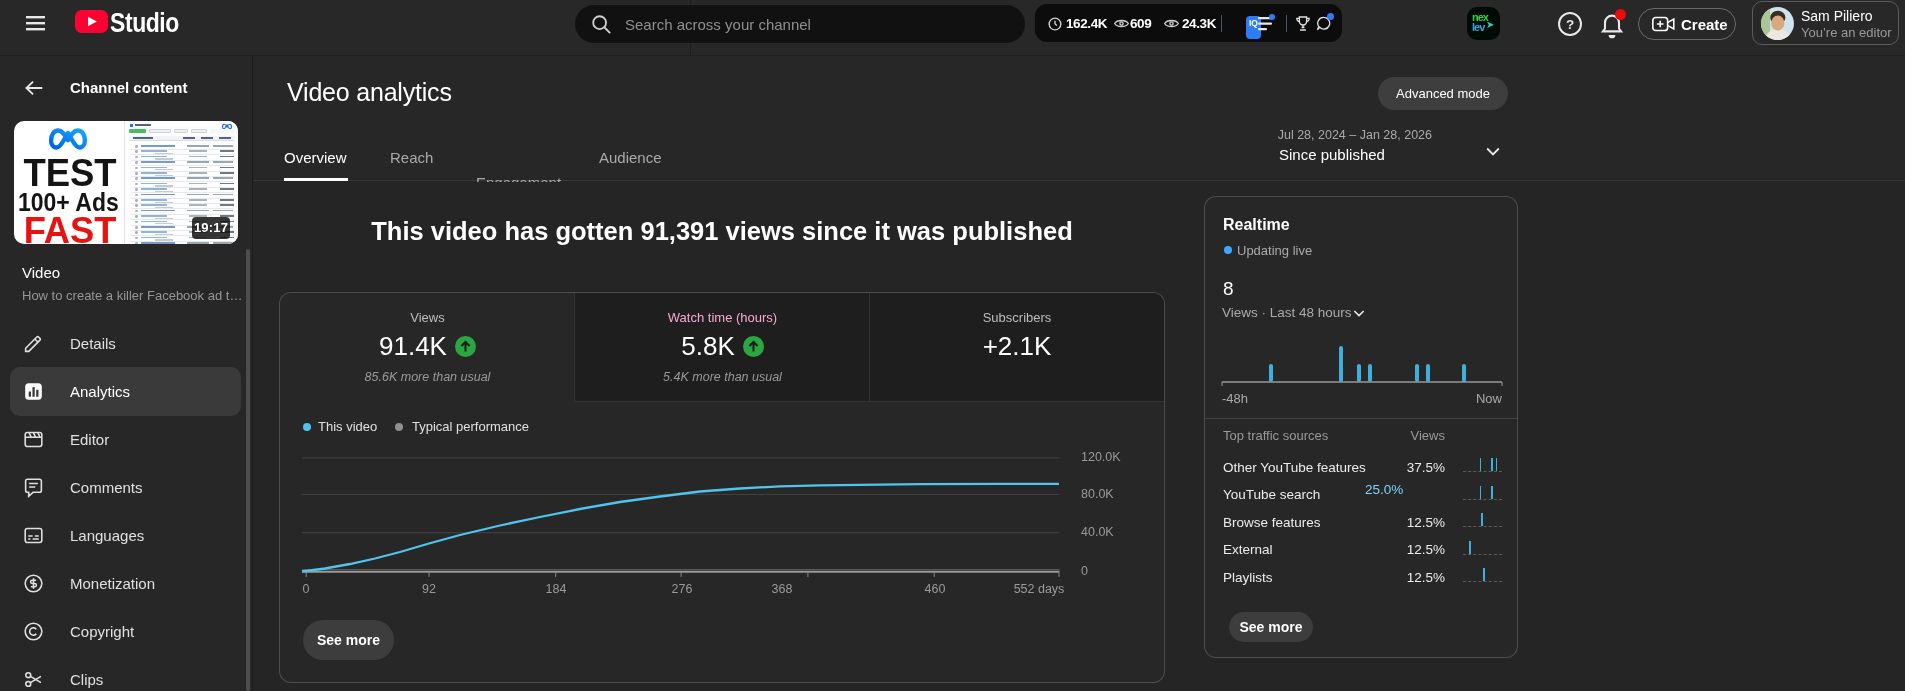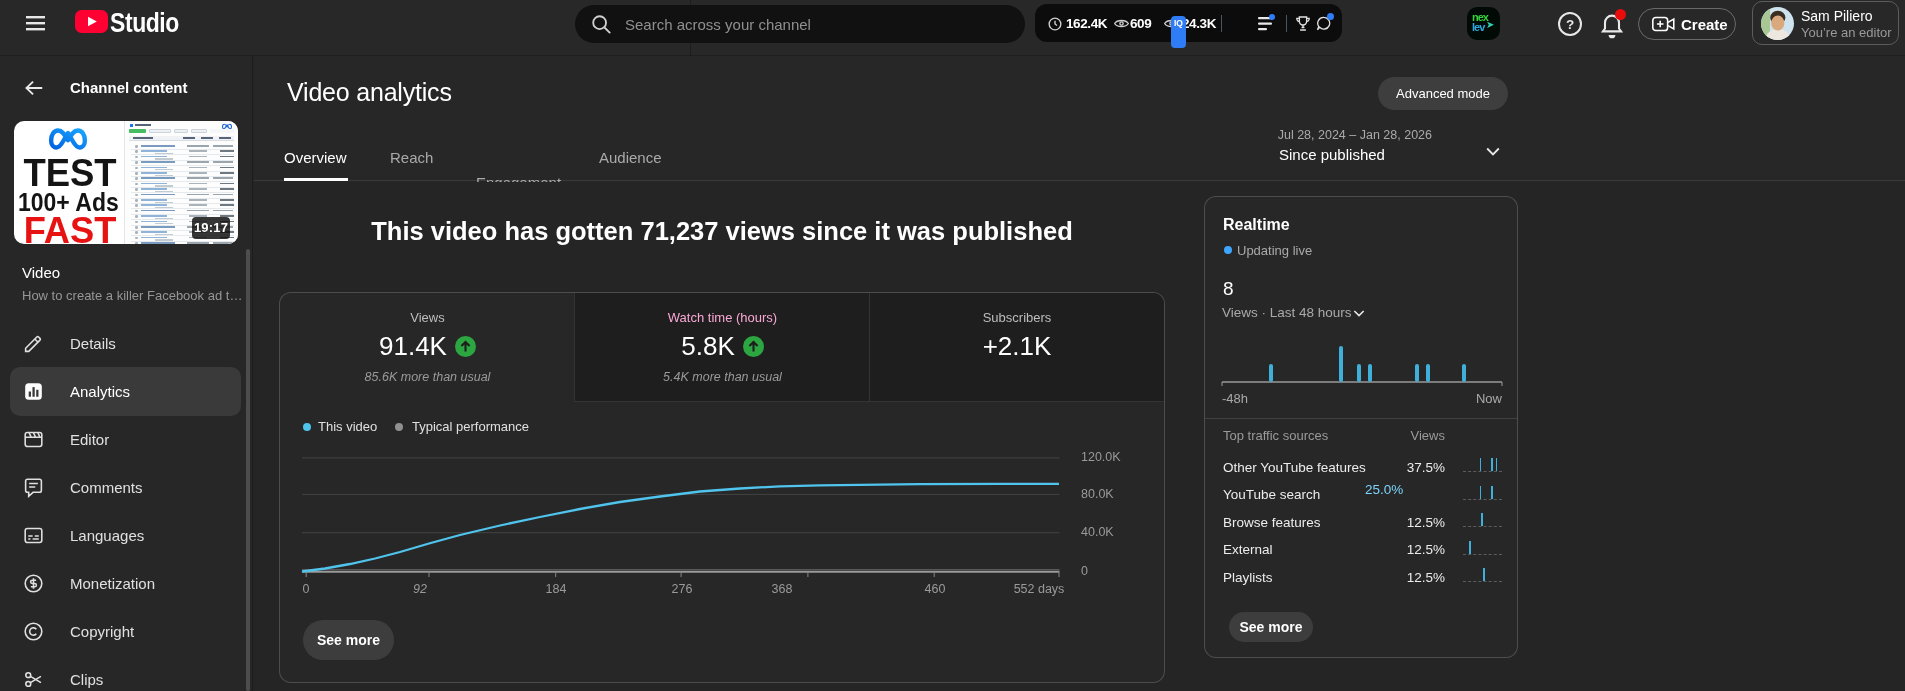--- a/index.html
+++ b/index.html
@@ -53,21 +53,21 @@
     <path d="M1 10 C5 3.5 19 3.5 23 10 C19 16.5 5 16.5 1 10 Z"></path>
         <circle cx="12" cy="10" r="2.6"></circle>
   </svg>
   <div class="abs w" style="left:1130px;top:16px;font-size:13.5px;letter-spacing:-0.4px;font-weight:bold;">609</div>
   <svg class="abs" style="left:1164px;top:17px" width="15" height="13" viewBox="0 0 24 20" fill="none" stroke="#cfcfcf" stroke-width="2.2">
     <path d="M1 10 C5 3.5 19 3.5 23 10 C19 16.5 5 16.5 1 10 Z"></path>
         <circle cx="12" cy="10" r="2.6"></circle>
   </svg>
   <div class="abs w" style="left:1182px;top:16px;font-size:13.5px;letter-spacing:-0.4px;font-weight:bold;">24.3K</div>
   <div class="abs" style="left:1221px;top:15px;width:1px;height:17px;background:#4a5560;"></div>
-  <div class="abs" style="left:1171px;top:16px;width:15px;height:32px;border-radius:4px;background:#2f7df6;color:#fff;font-size:8.5px;font-weight:bold;text-align:center;line-height:15px;">IQ</div>
+  <div class="abs" style="left:1246px;top:16px;width:15px;height:23px;border-radius:4px;background:#2f7df6;color:#fff;font-size:8.5px;font-weight:bold;text-align:center;line-height:15px;">IQ</div>
   <svg class="abs" style="left:1258px;top:17px" width="15" height="14">
     <rect x="0" y="0" width="14" height="2.2" rx="1" fill="#e8e8e8"></rect>
     <rect x="0" y="5.5" width="14" height="2.2" rx="1" fill="#e8e8e8"></rect>
     <rect x="0" y="11" width="9" height="2.2" rx="1" fill="#e8e8e8"></rect>
   </svg>
   <div class="abs" style="left:1269px;top:14px;width:6px;height:6px;border-radius:50%;background:#2f7df6;"></div>
   <div class="abs" style="left:1286px;top:15px;width:1px;height:17px;background:#4a5560;"></div>
   <svg class="abs" style="left:1295px;top:15px" width="16" height="17" viewBox="0 0 22 23" fill="none" stroke="#e0e0e0" stroke-width="1.9">
     <path d="M6 2.5 h10 v6 a5 5 0 0 1 -10 0 Z"></path>
     <path d="M6 4.5 H2.5 a4 4 0 0 0 4.2 4.3 M16 4.5 h3.5 a4 4 0 0 1 -4.2 4.3"></path>
@@ -335,21 +335,21 @@
   </svg>
 
   <div class="abs w" style="left:30px;top:93px;font-size:15px;font-weight:500;">Overview</div>
   <div class="abs" style="left:136px;top:93px;font-size:15px;color:#aaa;">Reach</div>
   <div class="abs" style="left:222px;top:93px;font-size:15px;color:#aaa;margin-top:25px;">Engagement</div>
   <div class="abs" style="left:345px;top:93px;font-size:15px;color:#aaa;">Audience</div>
   <div class="abs" style="left:30px;top:122px;width:64px;height:3px;background:#fff;"></div>
 </div>
 
 <div id="content">
-  <div class="abs w" style="left:25px;top:35px;width:886px;text-align:center;font-size:25.5px;font-weight:bold;">This video has gotten 71,237 views since it was published</div>
+  <div class="abs w" style="left:25px;top:35px;width:886px;text-align:center;font-size:25.5px;font-weight:bold;">This video has gotten 91,391 views since it was published</div>
 
   <div class="card" style="left:25px;top:110px;width:886px;height:391px;overflow:hidden;">
     <div class="abs" style="left:294px;top:0;width:296px;height:109px;background:#1e1e1e;border-left:1px solid rgba(255,255,255,0.10);border-right:1px solid rgba(255,255,255,0.10);border-bottom:1px solid rgba(255,255,255,0.10);"></div>
     <div class="abs" style="left:590px;top:0;width:294px;height:109px;background:#1e1e1e;border-bottom:1px solid rgba(255,255,255,0.10);"></div>
 
     <div class="abs" style="left:0;top:17px;width:295px;text-align:center;font-size:13px;font-weight:500;color:#bdbdbd;">Views</div>
     <div class="abs" style="left:0;top:38px;width:295px;display:flex;justify-content:center;align-items:center;gap:8px;">
       <span style="font-size:26px;color:#fff;">91.4K</span>
       <svg width="21" height="21" viewBox="0 0 21 21">
             <circle cx="10.5" cy="10.5" r="10.5" fill="#2ba640"></circle>
@@ -394,21 +394,21 @@
           <line x1="640.2" y1="132.8" x2="640.2" y2="137"></line>
       <line x1="765" y1="132.8" x2="765" y2="137"></line>
     </g>
     <path d="M8 131.5 L31 128.5 56 124 81 118.5 106 112 135 103.5 166 95 206 85.5 246 77 286 69 326 62 366 56.5 406 51.5 446 48.5 486 46.3 526 45.3 566 44.8 626 44.2 706 43.9 765 43.8" fill="none" stroke="#50c4ec" stroke-width="2.3"></path>
   </svg>
   <div class="abs" style="left:827px;top:268px;font-size:12.5px;color:#9a9a9a;">120.0K</div>
   <div class="abs" style="left:827px;top:305px;font-size:12.5px;color:#9a9a9a;">80.0K</div>
   <div class="abs" style="left:827px;top:343px;font-size:12.5px;color:#9a9a9a;">40.0K</div>
   <div class="abs" style="left:827px;top:382px;font-size:12.5px;color:#9a9a9a;">0</div>
   <div class="abs" style="left:32px;top:400px;width:40px;text-align:center;font-size:12.5px;color:#9a9a9a;">0</div>
-  <div class="abs" style="left:146px;top:400px;width:40px;text-align:center;font-size:12.5px;color:#9a9a9a;font-style:italic;">92</div>
+  <div class="abs" style="left:155px;top:400px;width:40px;text-align:center;font-size:12.5px;color:#9a9a9a;">92</div>
   <div class="abs" style="left:281px;top:400px;width:42px;text-align:center;font-size:12.5px;color:#9a9a9a;">184</div>
   <div class="abs" style="left:407px;top:400px;width:42px;text-align:center;font-size:12.5px;color:#9a9a9a;">276</div>
   <div class="abs" style="left:507px;top:400px;width:42px;text-align:center;font-size:12.5px;color:#9a9a9a;">368</div>
   <div class="abs" style="left:660px;top:400px;width:42px;text-align:center;font-size:12.5px;color:#9a9a9a;">460</div>
   <div class="abs" style="left:754px;top:400px;width:62px;text-align:center;font-size:12.5px;color:#9a9a9a;">552 days</div>
   <div class="btn" style="left:49px;top:438px;width:91px;height:40px;border-radius:20px;">See more</div>
 
   <div class="card" style="left:950px;top:14px;width:314px;height:462px;">
     <div class="abs w" style="left:18px;top:19px;font-size:16px;font-weight:bold;">Realtime</div>
     <div class="abs" style="left:19px;top:49px;width:8px;height:8px;border-radius:50%;background:#3ea6ff;"></div>

